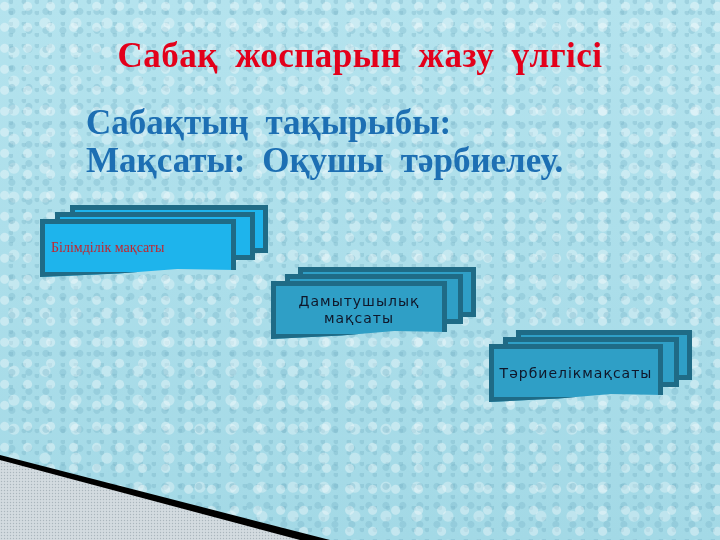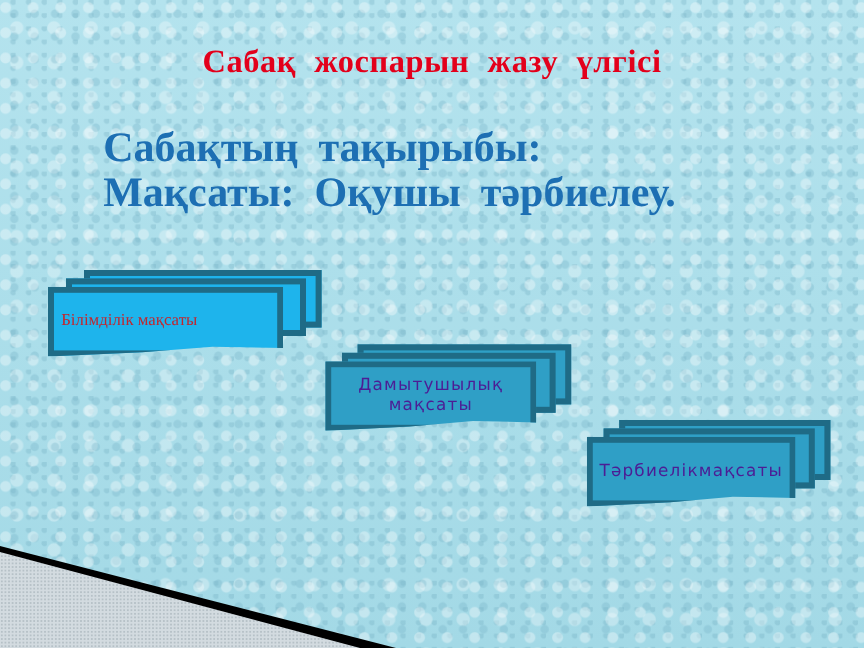--- a/index.html
+++ b/index.html
@@ -10,44 +10,44 @@
       radial-gradient(circle at 20% 30%, rgba(255,255,255,0.35) 0 4px, transparent 5px),
       radial-gradient(circle at 70% 60%, rgba(120,180,200,0.35) 0 3px, transparent 4px),
       radial-gradient(circle at 45% 80%, rgba(255,255,255,0.3) 0 5px, transparent 6px),
       radial-gradient(circle at 85% 15%, rgba(110,170,190,0.3) 0 2px, transparent 3px),
       linear-gradient(180deg, #b4e3ee 0%, #a3d9e6 100%);
     background-size: 23px 21px, 17px 19px, 31px 29px, 13px 11px, 100% 100%;
     font-family:"Liberation Serif", serif;
   }
   .title {
     position:absolute; left:0; width:720px; top:36px; text-align:center;
-    color:#e3001b; font-weight:bold; font-size:27px; letter-spacing:0.5px;
+    color:#e3001b; font-weight:bold; font-size:35px; letter-spacing:0.5px;
     word-spacing:8px;
   }
   .sub {
     position:absolute; left:86px; color:#1d6fb3; font-weight:bold;
     font-size:35px; word-spacing:8px;
   }
   .sub1 { top:103px; }
   .sub2 { top:141px; }
 
-  .card { position:absolute;margin-top:20px; }
+  .card { position:absolute; }
   .layer {
     position:absolute; border:5px solid #1f6b86; box-sizing:border-box;
   }
   .front {
     position:absolute; box-sizing:border-box; border:5px solid #1f6b86;
     display:flex; align-items:center; justify-content:center; text-align:center;
     clip-path: polygon(0 0, 100% 0, 100% 88%, 70% 86%, 40% 94%, 0 100%);
   }
   .c1 .layer, .c1 .front { background:#1eb4ec; }
   .c2 .layer, .c2 .front, .c3 .layer, .c3 .front { background:#2f9fc6; }
 
   .c1 .label { color:#c2262e; font-family:"Liberation Serif", serif; font-size:14px; justify-content:flex-start; }
-  .c2 .label, .c3 .label { color:#4c1d95; font-family:"DejaVu Sans", sans-serif; font-size:14px; letter-spacing:1px; line-height:17px; }
+  .c2 .label, .c3 .label { color:#0f172a; font-family:"DejaVu Sans", sans-serif; font-size:14px; letter-spacing:1px; line-height:17px; }
 
   .corner {
     position:absolute; left:0; bottom:0; width:720px; height:540px; pointer-events:none;
   }
 </style>
 </head>
 <body>
 
 <div class="title">Сабақ  жоспарын  жазу  үлгісі</div>
 <div class="sub sub1">Сабақтың  тақырыбы:</div>

